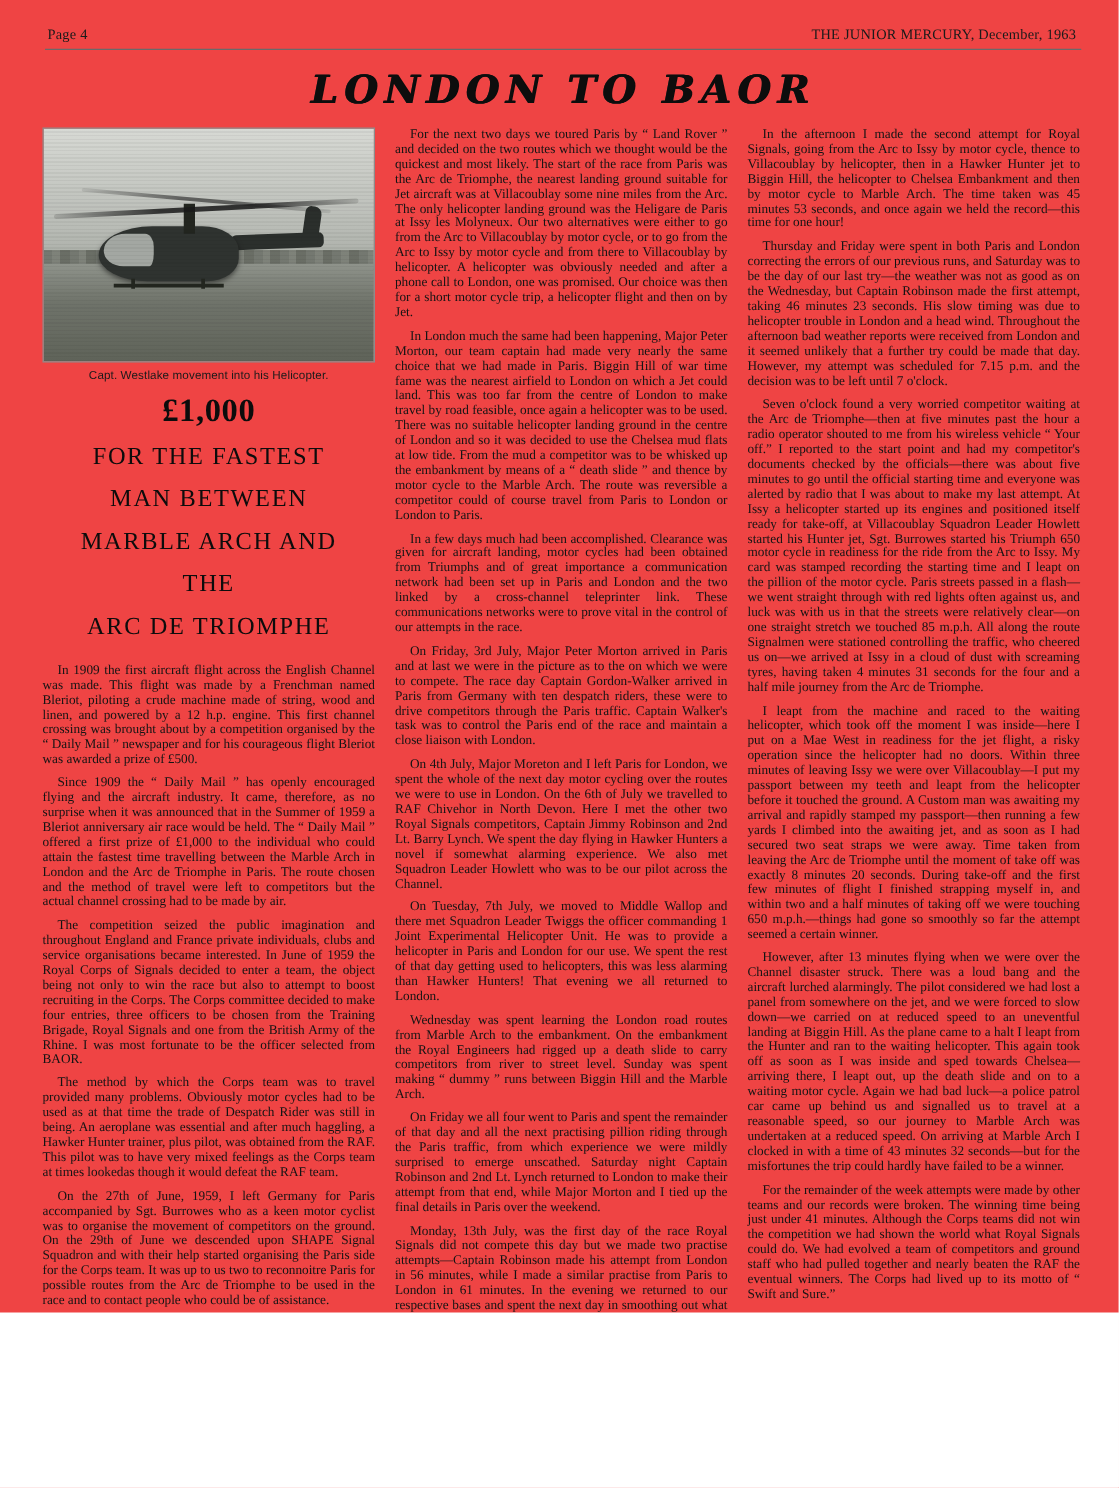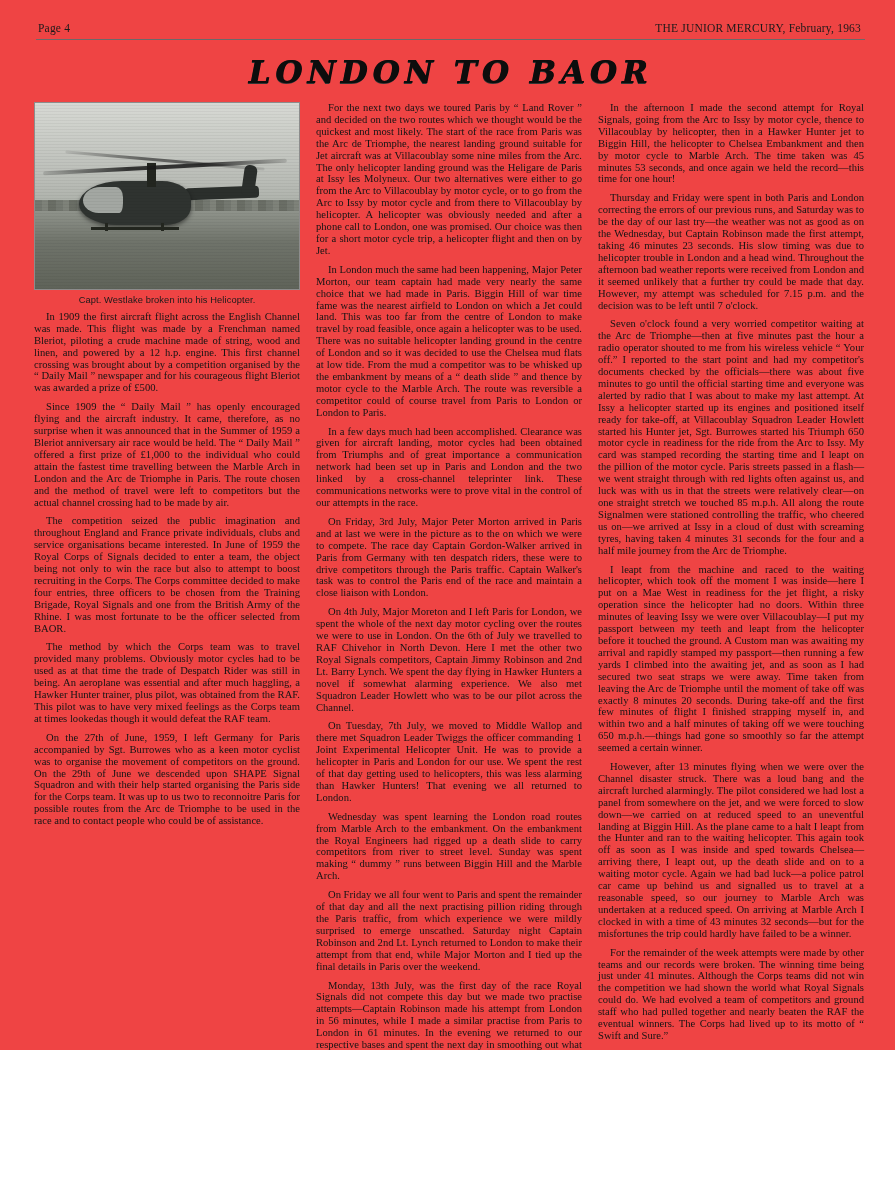--- a/index.html
+++ b/index.html
@@ -230,21 +230,21 @@
     letter-spacing: 0.2px;
   }
 </style>
 </head>
 <body>
 
 <div class="page">
 
   <div class="running-head">
     <div class="left">Page 4</div>
-    <div class="right">THE JUNIOR MERCURY, February, 1963</div>
+    <div class="right">THE JUNIOR MERCURY, December, 1963</div>
   </div>
   <div class="rule"></div>
 
   <div class="masthead">
     <div class="masthead-title">LONDON   TO   BAOR</div>
   </div>
 
   <div class="columns">
 
     <div class="col">
@@ -259,23 +259,31 @@
           <div class="heli-body"></div>
           <div class="heli-cabin"></div>
           <div class="mast"></div>
           <div class="rotor"></div>
           <div class="rotor2"></div>
           <div class="skid"></div>
           <div class="skid2"></div>
           <div class="skid3"></div>
           <div class="grain"></div>
         </div>
-        <div class="caption">Capt. Westlake broken into his Helicopter.</div>
+        <div class="caption">Capt. Westlake movement into his Helicopter.</div>
       </div>
 
+      <div class="headline">
+        <div class="money">£1,000</div>
+        <div class="line">FOR THE FASTEST</div>
+        <div class="line">MAN BETWEEN</div>
+        <div class="line">MARBLE ARCH AND</div>
+        <div class="line">THE</div>
+        <div class="line">ARC DE TRIOMPHE</div>
+      </div>
 
       <p>In 1909 the first aircraft flight across the English Channel was made. This flight was made by a Frenchman named Bleriot, piloting a crude machine made of string, wood and linen, and powered by a 12 h.p. engine. This first channel crossing was brought about by a competition organised by the “ Daily Mail ” newspaper and for his courageous flight Bleriot was awarded a prize of £500.</p>
       <p>Since 1909 the “ Daily Mail ” has openly encouraged flying and the aircraft industry. It came, therefore, as no surprise when it was announced that in the Summer of 1959 a Bleriot anniversary air race would be held. The “ Daily Mail ” offered a first prize of £1,000 to the individual who could attain the fastest time travelling between the Marble Arch in London and the Arc de Triomphe in Paris. The route chosen and the method of travel were left to competitors but the actual channel crossing had to be made by air.</p>
       <p>The competition seized the public imagination and throughout England and France private individuals, clubs and service organisations became interested. In June of 1959 the Royal Corps of Signals decided to enter a team, the object being not only to win the race but also to attempt to boost recruiting in the Corps. The Corps committee decided to make four entries, three officers to be chosen from the Training Brigade, Royal Signals and one from the British Army of the Rhine. I was most fortunate to be the officer selected from BAOR.</p>
       <p>The method by which the Corps team was to travel provided many problems. Obviously motor cycles had to be used as at that time the trade of Despatch Rider was still in being. An aeroplane was essential and after much haggling, a Hawker Hunter trainer, plus pilot, was obtained from the RAF. This pilot was to have very mixed feelings as the Corps team at times lookedas though it would defeat the RAF team.</p>
       <p>On the 27th of June, 1959, I left Germany for Paris accompanied by Sgt. Burrowes who as a keen motor cyclist was to organise the movement of competitors on the ground. On the 29th of June we descended upon SHAPE Signal Squadron and with their help started organising the Paris side for the Corps team. It was up to us two to reconnoitre Paris for possible routes from the Arc de Triomphe to be used in the race and to contact people who could be of assistance.</p>
     </div>
 
     <div class="col">
       <p>For the next two days we toured Paris by “ Land Rover ” and decided on the two routes which we thought would be the quickest and most likely. The start of the race from Paris was the Arc de Triomphe, the nearest landing ground suitable for Jet aircraft was at Villacoublay some nine miles from the Arc. The only helicopter landing ground was the Heligare de Paris at Issy les Molyneux. Our two alternatives were either to go from the Arc to Villacoublay by motor cycle, or to go from the Arc to Issy by motor cycle and from there to Villacoublay by helicopter. A helicopter was obviously needed and after a phone call to London, one was promised. Our choice was then for a short motor cycle trip, a helicopter flight and then on by Jet.</p>

